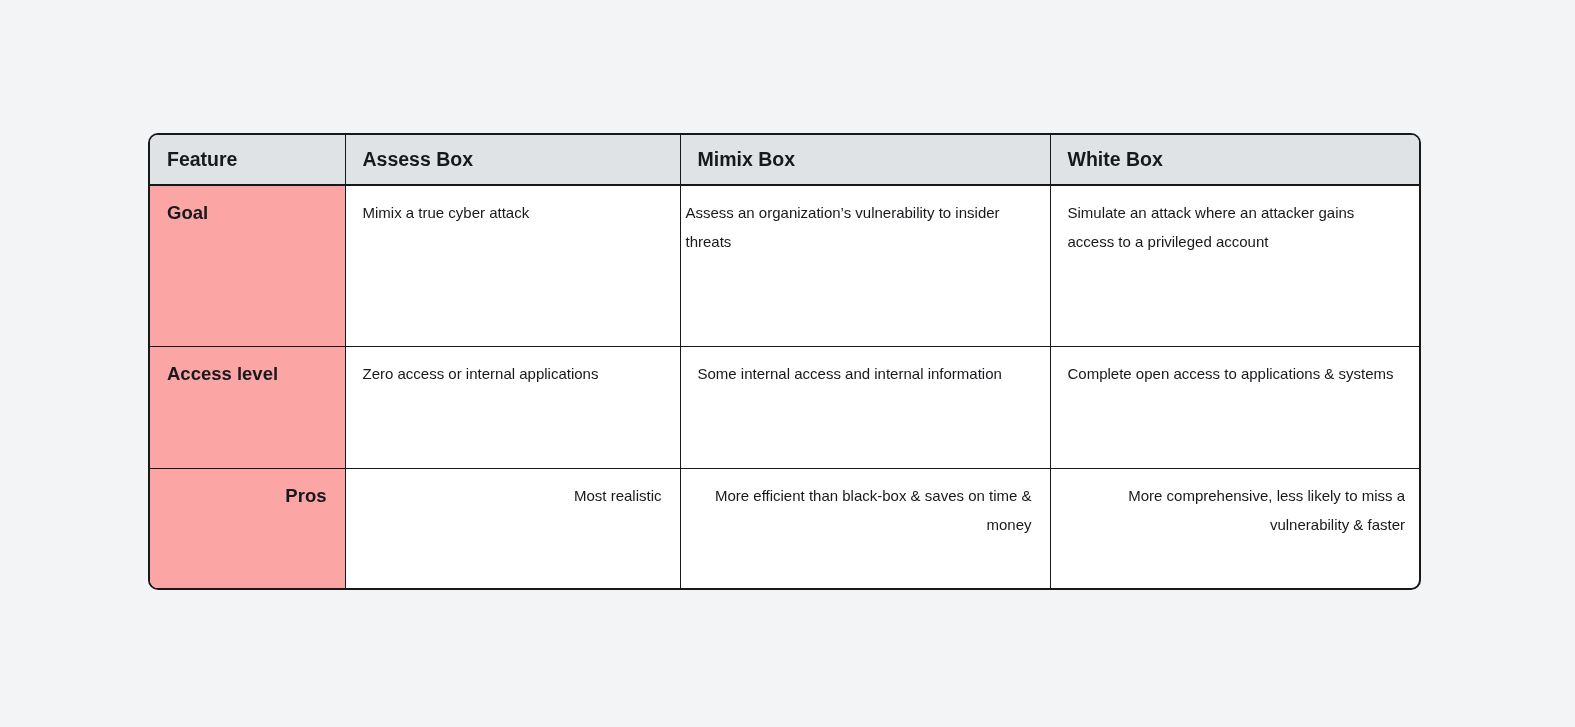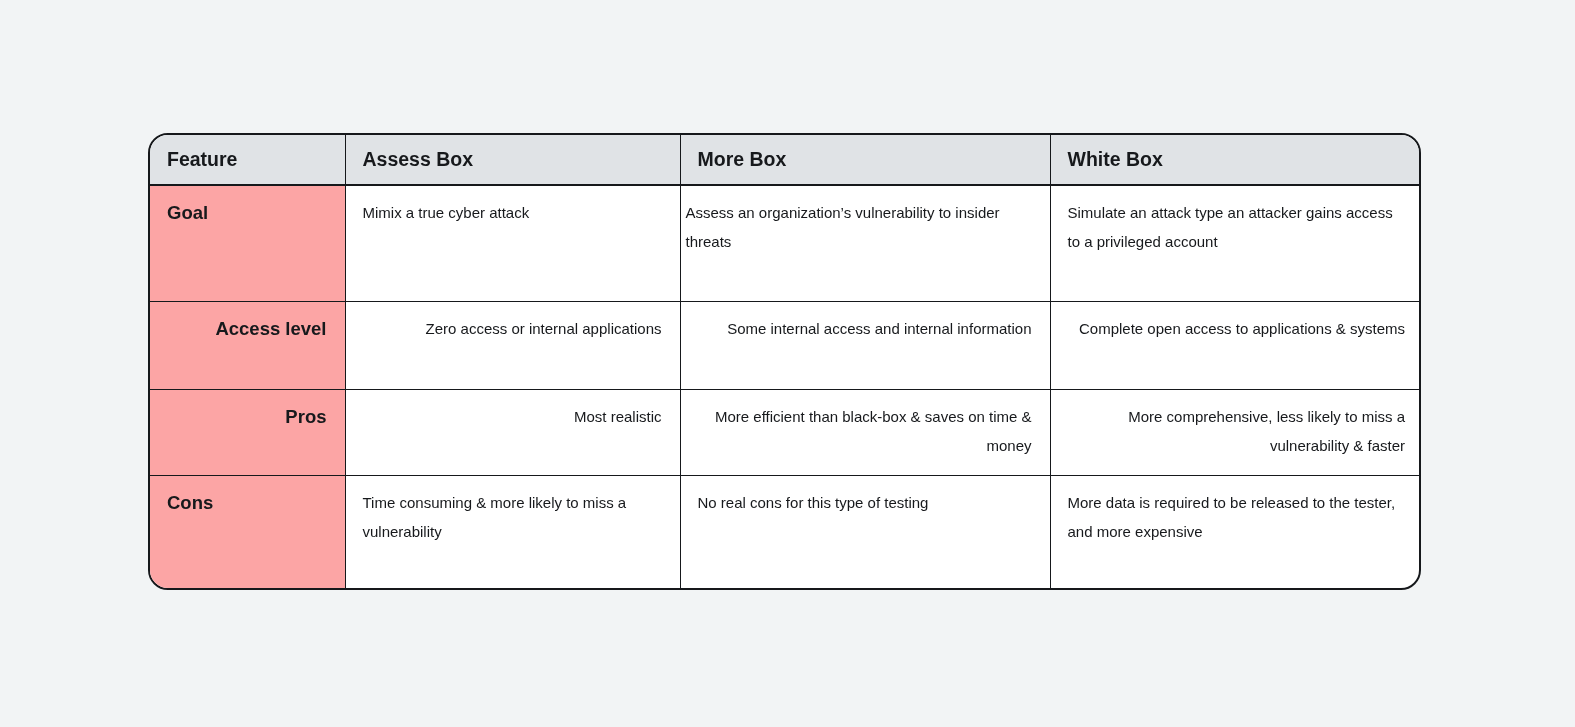--- a/index.html
+++ b/index.html
@@ -15,21 +15,21 @@
     position: relative;
   }
   .table-wrap {
     position: absolute;
     left: 148px;
     top: 133px;
     width: 1273px;
     height: 457px;
     box-sizing: border-box;
     border: 2px solid #16181b;
-    border-radius: 20px;
+    border-radius: 10px;
     overflow: hidden;
     background: #ffffff;
   }
   table.compare-table {
     width: 100%;
     height: 100%;
     border-collapse: collapse;
     table-layout: fixed;
   }
   col.c0 { width: 195px; }
@@ -62,65 +62,59 @@
     padding-top: 0;
     padding-bottom: 0;
     border-bottom-width: 2px;
   }
   tbody th {
     font-weight: bold;
     font-size: 18.5px;
     background: #fca5a5;
   }
   tr.row-goal  > * { height: 116px; }
-  tr.row-access> * { height: 88px; text-align: right; }
+  tr.row-access> * { height: 88px; }
   tr.row-pros  > * { height: 86px; text-align: right; }
   tr.row-cons  > * { height: 117px; }
 
   td.cell-goal-grey { padding-left: 5px; }
 </style>
 </head>
 <body>
 
 <div class="table-wrap">
   <table class="compare-table">
     <colgroup>
       <col class="c0">
         <col class="c1">
         <col class="c2">
         <col class="c3">
     </colgroup>
     <thead>
       <tr>
         <th>Feature</th>
         <th>Assess Box</th>
-        <th>More Box</th>
+        <th>Mimix Box</th>
         <th>White Box</th>
       </tr>
     </thead>
     <tbody>
       <tr class="row-goal">
         <th>Goal</th>
         <td>Mimix a true cyber attack</td>
         <td class="cell-goal-grey">Assess an organization’s vulnerability to insider threats</td>
-        <td>Simulate an attack type an attacker gains access to a privileged account</td>
+        <td>Simulate an attack where an attacker gains access to a privileged account</td>
       </tr>
       <tr class="row-access">
         <th>Access level</th>
         <td>Zero access or internal applications</td>
         <td>Some internal access and internal information</td>
         <td>Complete open access to applications &amp; systems</td>
       </tr>
       <tr class="row-pros">
         <th>Pros</th>
         <td>Most realistic</td>
         <td>More efficient than black-box &amp; saves on time &amp; money</td>
         <td>More comprehensive, less likely to miss a vulnerability &amp; faster</td>
       </tr>
-      <tr class="row-cons">
-        <th>Cons</th>
-        <td>Time consuming &amp; more likely to miss a vulnerability</td>
-        <td>No real cons for this type of testing</td>
-        <td>More data is required to be released to the tester, and more expensive</td>
-      </tr>
     </tbody>
   </table>
 </div>
 
 </body></html>

